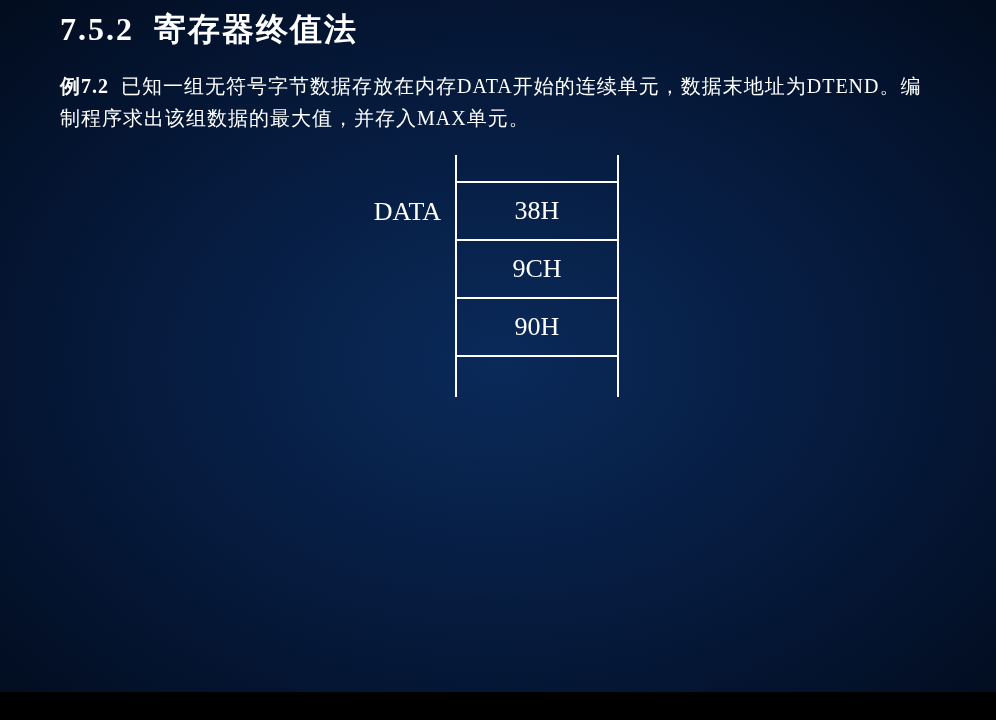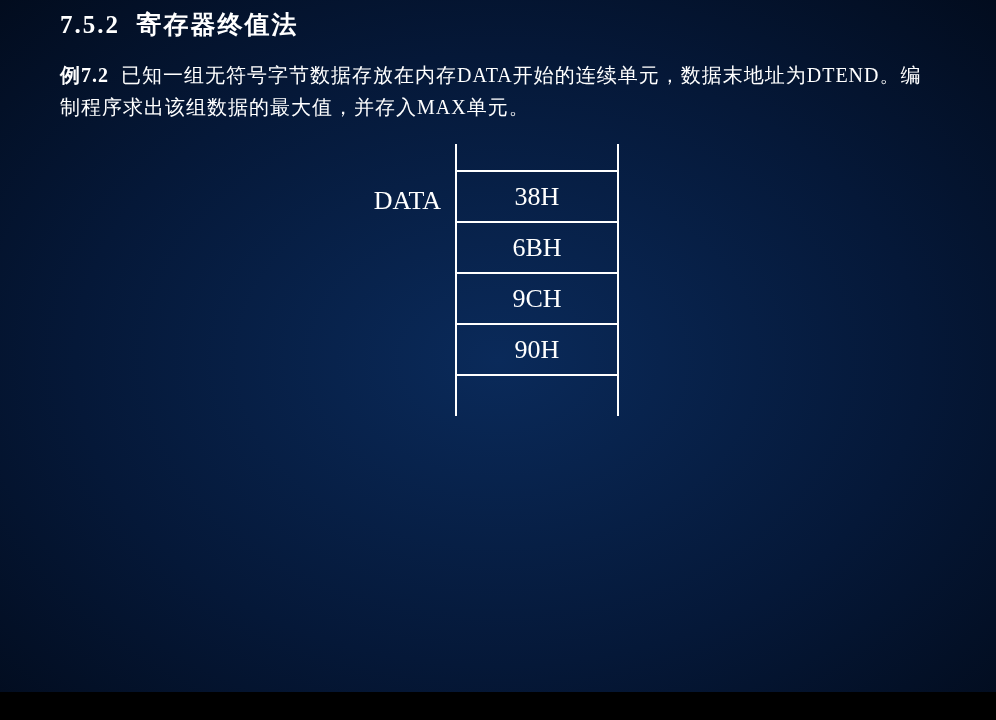--- a/index.html
+++ b/index.html
@@ -13,21 +13,21 @@
       background: radial-gradient(ellipse at center, #0a2a5a 0%, #051838 60%, #020c1e 100%);
       font-family: "SimSun", "宋体", serif;
       color: #ffffff;
       overflow: hidden;
       position: relative;
     }
     .content {
       padding: 8px 60px 0 60px;
     }
     .section-title {
-      font-size: 25px;
+      font-size: 32px;
       font-weight: bold;
       margin-bottom: 18px;
       letter-spacing: 2px;
     }
     .example-block {
       font-size: 20px;
       line-height: 1.6;
       margin-bottom: 21px;
       letter-spacing: 1px;
     }
@@ -72,21 +72,21 @@
     .cell-spacer {
       height: 28px;
       width: 160px;
       border-bottom: 2px solid #ffffff;
     }
     .cell-spacer-bottom {
       height: 40px;
       width: 160px;
     }
     .mem-cell {
-      height: 51px;
+      height: 58px;
       width: 160px;
       border-bottom: 2px solid #ffffff;
       display: flex;
       align-items: center;
       justify-content: center;
       font-size: 26px;
       font-family: "Times New Roman", serif;
     }
     .bottom-bar {
       position: absolute;
@@ -115,21 +115,20 @@
         <div class="label-spacer-top"></div>
         <div class="label-cell">DATA</div>
         <div class="label-cell"></div>
         <div class="label-cell"></div>
         <div class="label-cell"></div>
         <div class="label-cell"></div>
       </div>
       <div class="cells-col">
         <div class="cell-spacer"></div>
         <div class="mem-cell">38H</div>
-        <div class="mem-cell">6BH</div>
         <div class="mem-cell">9CH</div>
         <div class="mem-cell">90H</div>
         <div class="cell-spacer-bottom"></div>
       </div>
     </div>
   </div>
 </div>
 
 <div class="bottom-bar"></div>
 

